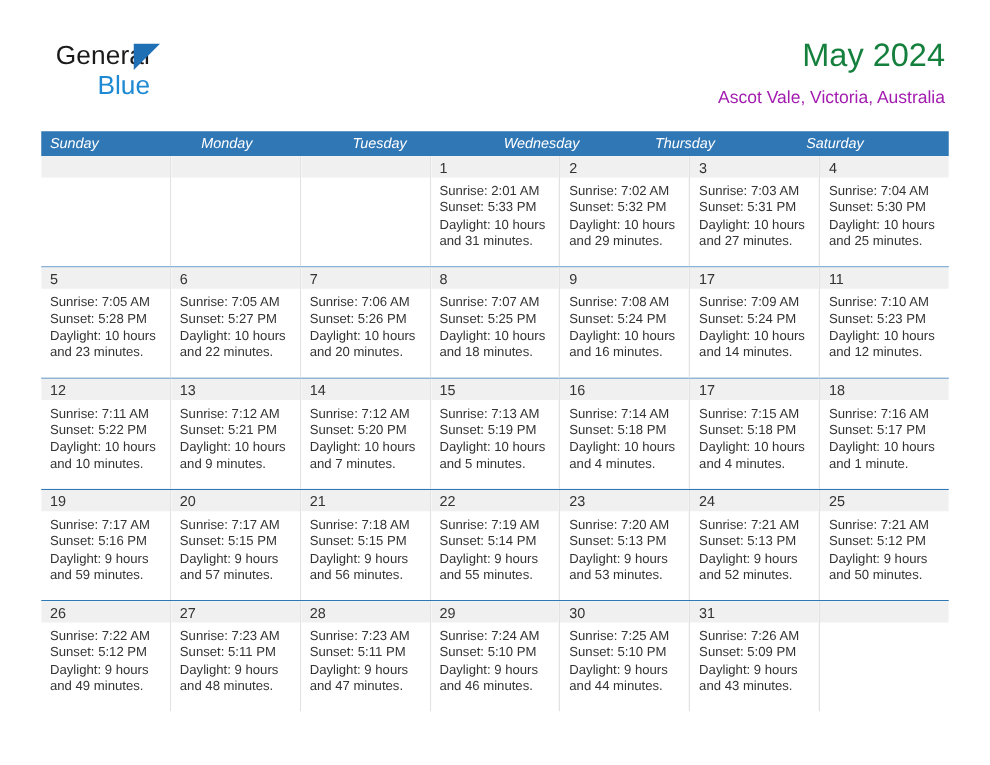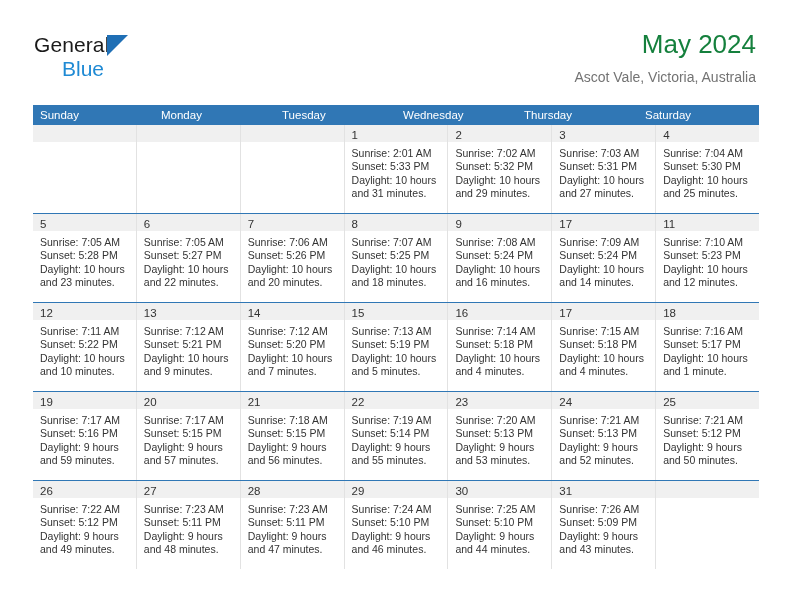--- a/index.html
+++ b/index.html
@@ -57,53 +57,54 @@
     width: 0;
     height: 0;
     border-left: 21px solid #1f6fb5;
     border-bottom: 21px solid transparent;
   }
   .brand-row2 {
     display: block;
     font-size: 21px;
     color: #1f8ad4;
     margin-top: 2px;
-    margin-left: 28px;
+    margin-left: 44px;
   }
   .title-block {
     position: absolute;
     right: 36px;
     top: 30px;
     text-align: right;
   }
   .cal-title {
     font-size: 26px;
     color: #15803d;
     line-height: 1.15;
     font-weight: normal;
     margin: 0;
   }
   .cal-subtitle {
     font-size: 14px;
-    color: #737373;
+    color: #a21caf;
     margin-top: 9px;
     line-height: 1.2;
   }
 
   
   .calendar {
     position: absolute;
     left: 33px;
     top: 105px;
     width: 726px;
   }
   .weekday-row {
     display: flex;
     background: #3077b5;
     height: 20px;
+    font-style: italic;
   }
   .weekday {
     flex: 1 1 0;
     color: #ffffff;
     font-size: 11.5px;
     line-height: 20px;
     padding-left: 7px;
     box-sizing: border-box;
     white-space: nowrap;
   }

